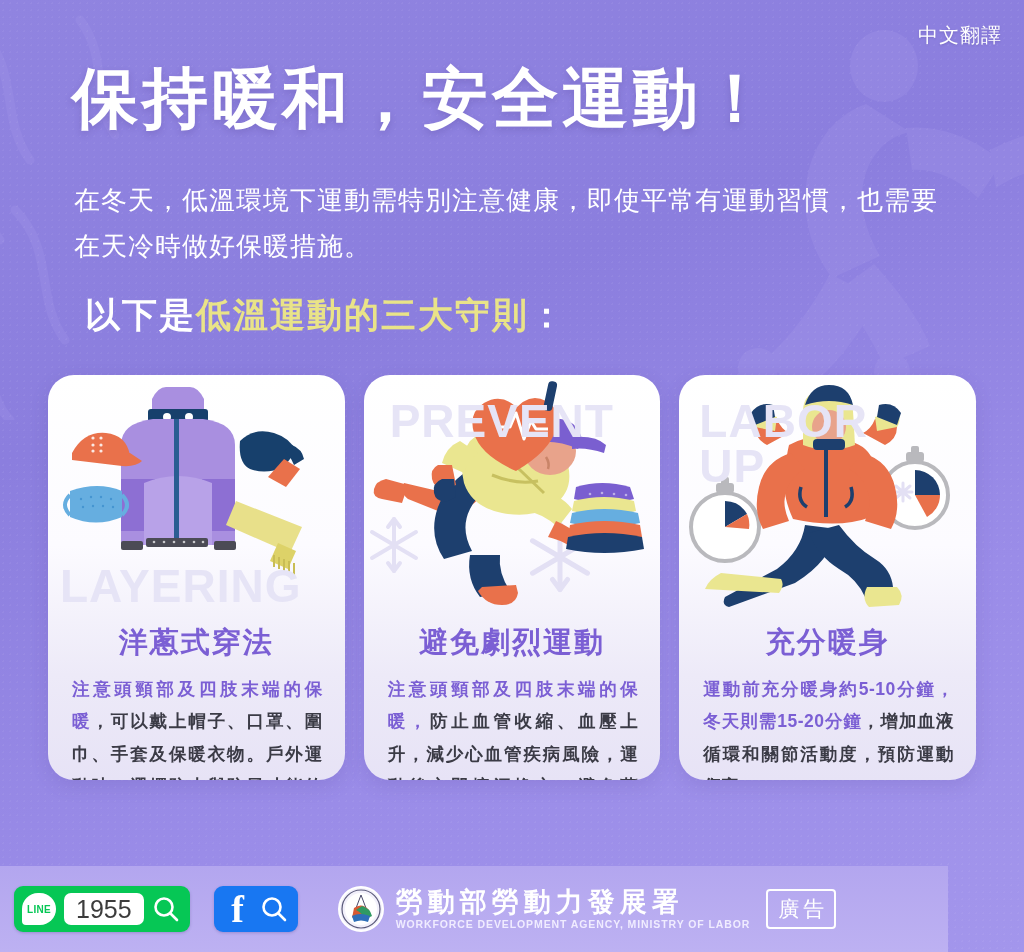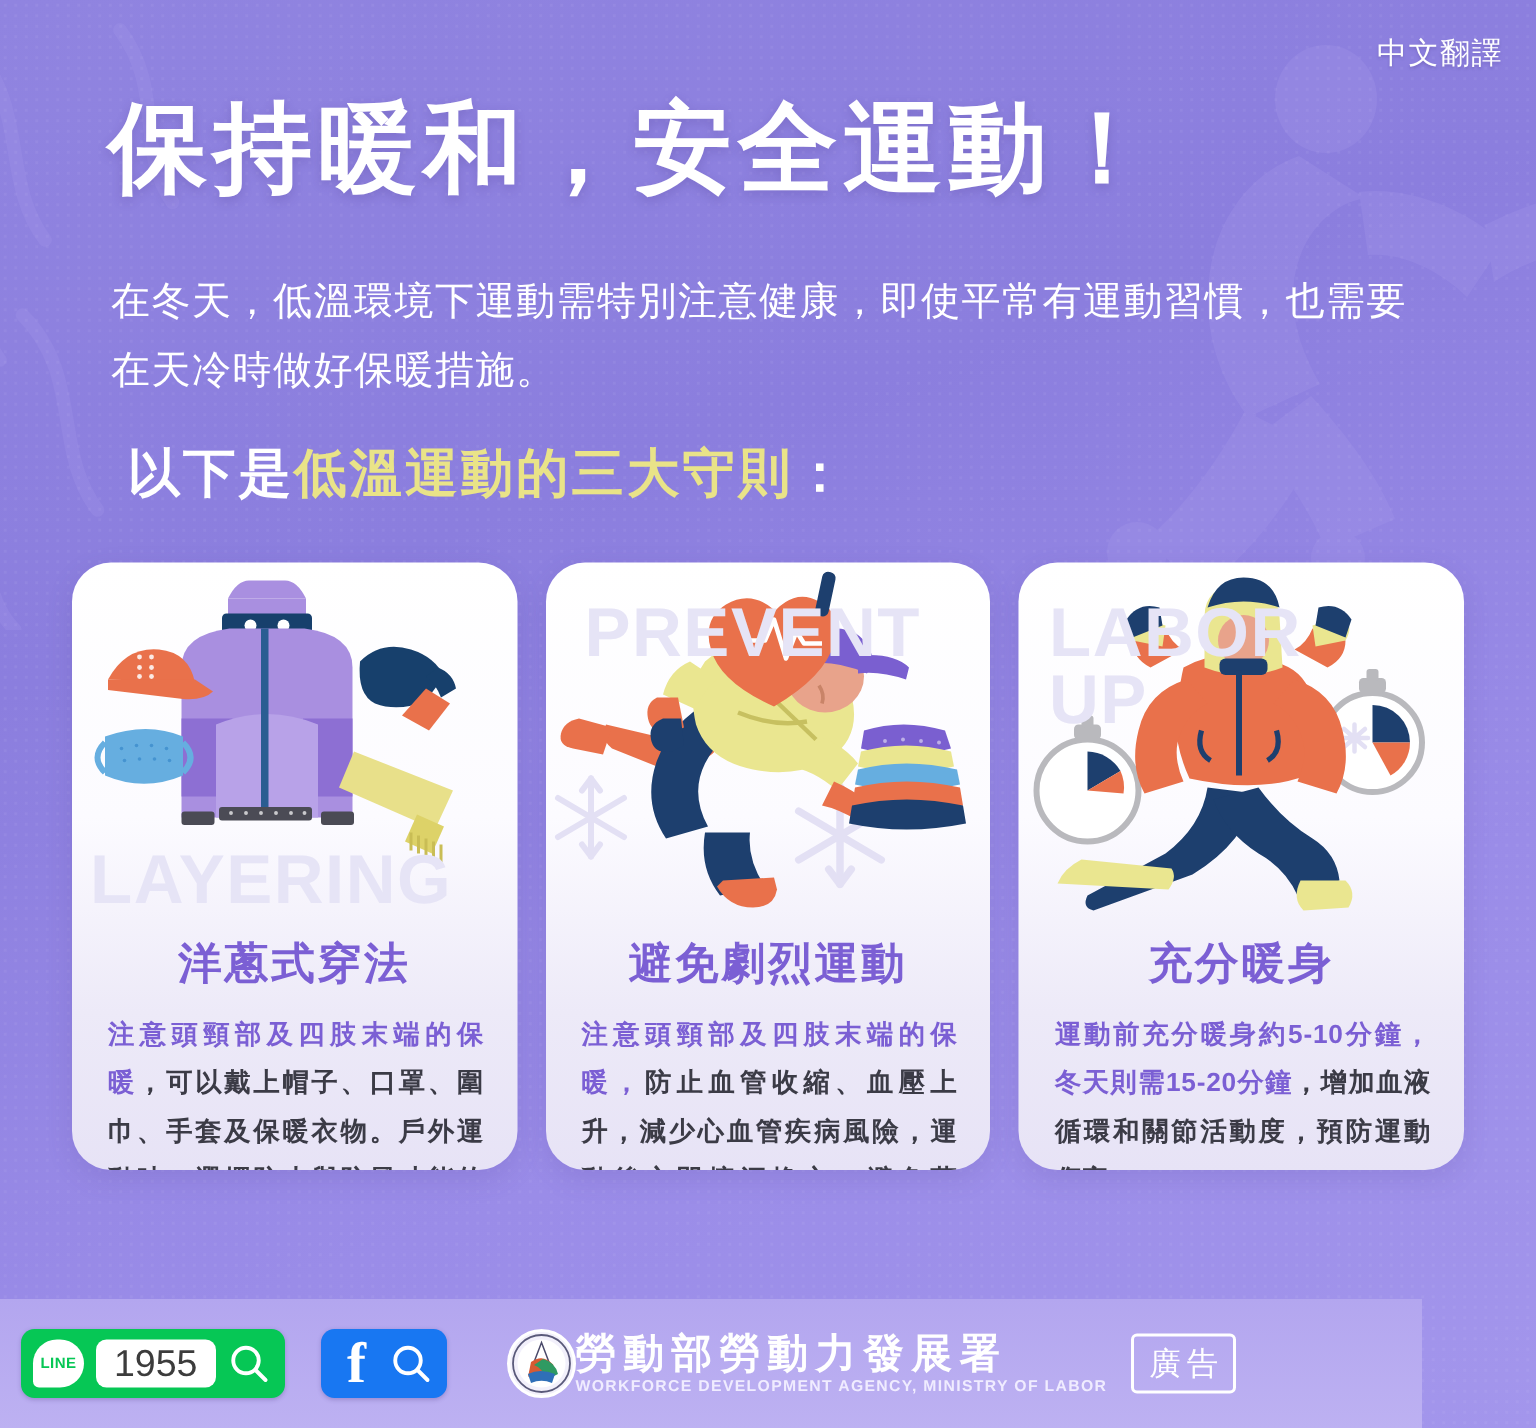--- a/index.html
+++ b/index.html
@@ -128,21 +128,21 @@
     font-family: "Liberation Serif", "DejaVu Serif", serif;
     font-size: 38px; font-weight: 700; line-height: 42px;
   }
   .search-field {
     background: #ffffff; border-radius: 7px; height: 32px;
     display: flex; align-items: center; padding: 0 12px;
     color: #3c3c3c; font-size: 25px; font-weight: 500;
   }
   .mag { flex: none; }
   .agency {
-    display: flex; align-items: center; gap: 0;
+    display: flex; align-items: center; gap: 12px;
     margin-left: 40px;
   }
   .agency-seal { width: 46px; height: 46px; flex: none; }
   .agency-name-zh {
     color: #ffffff; font-size: 27px; font-weight: 700; letter-spacing: 5px;
     line-height: 1.05;
   }
   .agency-name-en {
     color: #f0ecff; font-size: 10.5px; font-weight: 700; letter-spacing: .9px;
     margin-top: 2px;

